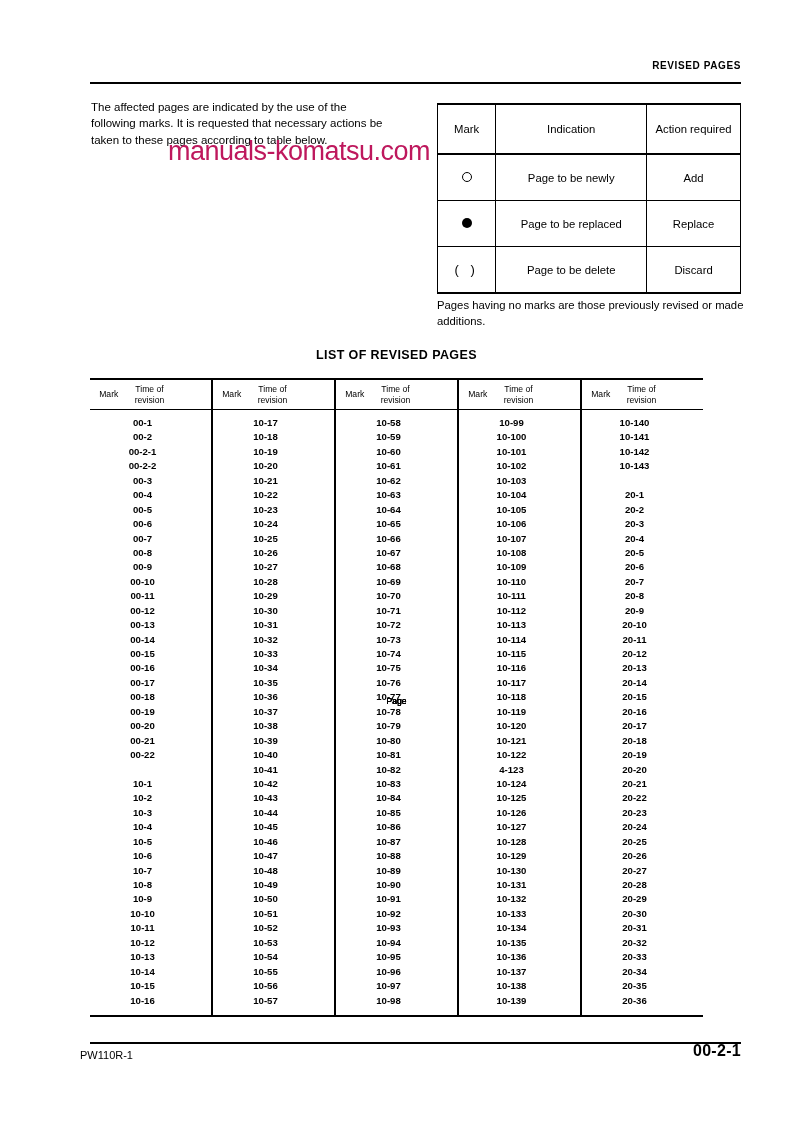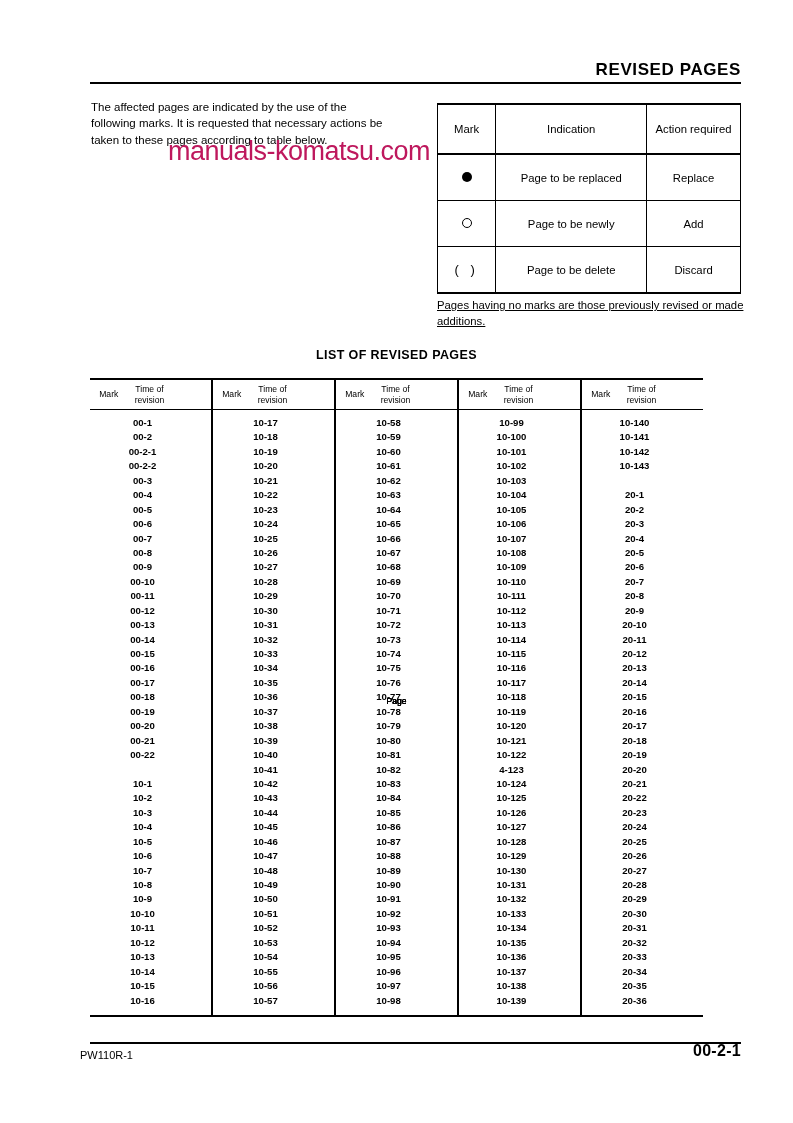--- a/index.html
+++ b/index.html
@@ -19,21 +19,21 @@
   .page {
     position: absolute;
     inset: 0;
   }
 
   
   .header-title {
     position: absolute;
     top: 60px;
     right: 52px;
-    font-size: 17px;
+    font-size: 10px;
     font-weight: bold;
     letter-spacing: 0.6px;
   }
   .header-rule {
     position: absolute;
     top: 82px;
     left: 90px;
     right: 52px;
     height: 2px;
     background: #000;
@@ -101,21 +101,20 @@
   .glyph-parens { font-size: 13px; letter-spacing: 4px; }
 
   
   .legend-note {
     position: absolute;
     top: 297px;
     left: 437px;
     width: 308px;
     font-size: 11.3px;
     line-height: 16.3px;
-    text-decoration: underline;
   }
 
   
   .list-title {
     position: absolute;
     top: 348px;
     left: 0;
     width: 793px;
     text-align: center;
     font-size: 12.5px;
@@ -214,28 +213,28 @@
   <div class="watermark">manuals-komatsu.com</div>
 
   <table class="legend">
     <tbody>
       <tr class="head">
         <td class="c-mark">Mark</td>
         <td class="c-ind">Indication</td>
         <td class="c-act">Action required</td>
       </tr>
       <tr>
+        <td class="c-mark"><span class="glyph-circle-open"></span></td>
+        <td class="c-ind">Page to be newly</td>
+        <td class="c-act">Add</td>
+      </tr>
+      <tr>
         <td class="c-mark"><span class="glyph-circle-filled"></span></td>
         <td class="c-ind">Page to be replaced</td>
         <td class="c-act">Replace</td>
-      </tr>
-      <tr>
-        <td class="c-mark"><span class="glyph-circle-open"></span></td>
-        <td class="c-ind">Page to be newly</td>
-        <td class="c-act">Add</td>
       </tr>
       <tr class="last">
         <td class="c-mark"><span class="glyph-parens">(  )</span></td>
         <td class="c-ind">Page to be delete</td>
         <td class="c-act">Discard</td>
       </tr>
     </tbody>
   </table>
 
   <div class="legend-note">Pages having no marks are those previously revised or made additions.</div>

